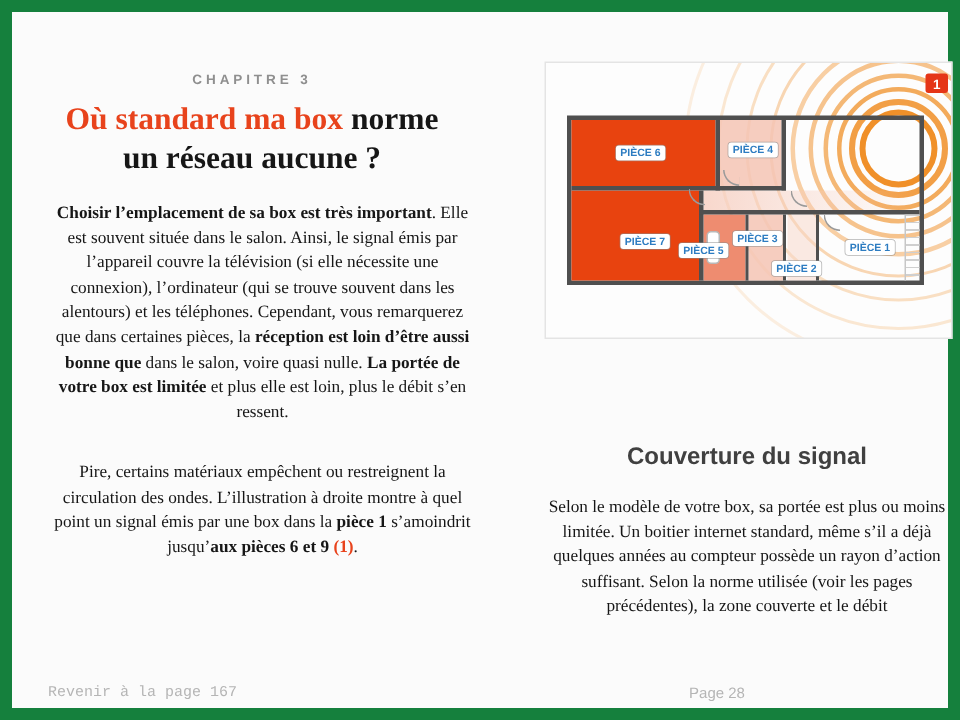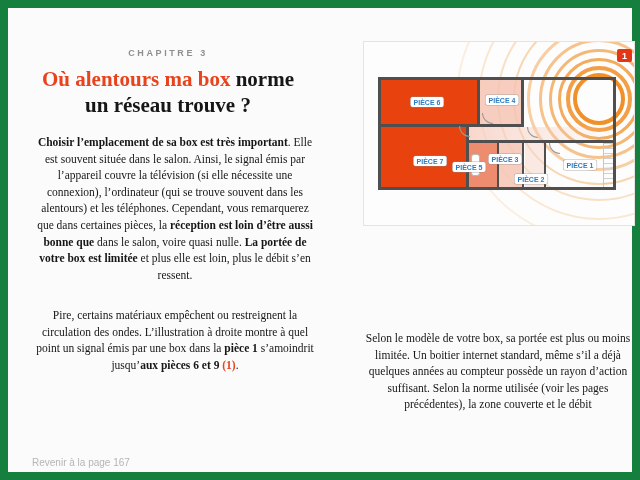--- a/index.html
+++ b/index.html
@@ -92,32 +92,32 @@
     display:flex;align-items:center;justify-content:center;
     font-family:"Liberation Sans",sans-serif;font-size:11px;font-weight:700;
     color:#fff;letter-spacing:.5px;}
   .badge{position:absolute;right:2px;top:7px;width:15px;height:13px;background:var(--badge);
     border-radius:2px;z-index:7;display:flex;align-items:center;justify-content:center;
     font-family:"Liberation Sans",sans-serif;font-size:9px;font-weight:700;color:#fff;}
 
   
   .foot{position:absolute;top:449px;font-family:"Liberation Sans",sans-serif;
     font-size:10px;color:var(--muted);}
-  .foot-back{left:24px;}
+  .foot-back{left:24px;font-family:Liberation Mono, monospace;}
   .foot-p27{left:8px;width:312px;text-align:center;}
   .foot-p28{left:312px;width:316px;text-align:center;}
 </style>
 </head>
 <body>
 
 <div class="screen">
   <div class="page-area">
 
     <div class="kicker">CHAPITRE 3</div>
-    <h1 class="title"><span class="run-accent">Où alentours ma box</span><span> norme</span><br><span>un réseau trouve ?</span></h1>
+    <h1 class="title"><span class="run-accent">Où standard ma box</span><span> norme</span><br><span>un réseau aucune ?</span></h1>
     <p class="bodytext lp1"><span class="run-bold">Choisir l’emplacement de sa box est très important</span><span>. Elle est souvent située dans le salon. Ainsi, le signal émis par l’appareil couvre la télévision (si elle nécessite une connexion), l’ordinateur (qui se trouve souvent dans les alentours) et les téléphones. Cependant, vous remarquerez que dans certaines pièces, la </span><span class="run-bold">réception est loin d’être aussi bonne que</span><span> dans le salon, voire quasi nulle. </span><span class="run-bold">La portée de votre box est limitée</span><span> et plus elle est loin, plus le débit s’en ressent.</span></p>
     <p class="bodytext lp2"><span>Pire, certains matériaux empêchent ou restreignent la circulation des ondes. L’illustration à droite montre à quel point un signal émis par une box dans la </span><span class="run-bold">pièce 1</span><span> s’amoindrit jusqu’</span><span class="run-bold">aux pièces 6 et 9</span><span> </span><span class="run-accent-bold">(1)</span><span>.</span></p>
 
     <div class="panel">
       <div class="ring r1"></div>
       <div class="ring r2"></div>
       <div class="ring r3"></div>
       <div class="ring r4"></div>
       <div class="ring r5"></div>
       <div class="ring r6"></div>
@@ -155,18 +155,20 @@
       <span class="chip chip-7">PIÈCE 7</span>
       <span class="chip chip-4">PIÈCE 4</span>
       <span class="chip chip-5">PIÈCE 5</span>
       <span class="chip chip-3">PIÈCE 3</span>
       <span class="chip chip-2">PIÈCE 2</span>
       <span class="chip chip-1">PIÈCE 1</span>
 
       <div class="badge">1</div>
     </div>
 
+    <h2 class="rheading">Couverture du signal</h2>
     <p class="bodytext rp2">Selon le modèle de votre box, sa portée est plus ou moins limitée. Un boitier internet standard, même s’il a déjà quelques années au compteur possède un rayon d’action suffisant. Selon la norme utilisée (voir les pages précédentes), la zone couverte et le débit</p>
 
     <div class="foot foot-back">Revenir à la page 167</div>
+    <div class="foot foot-p28">Page 28</div>
 
   </div>
 </div>
 
 </body></html>

